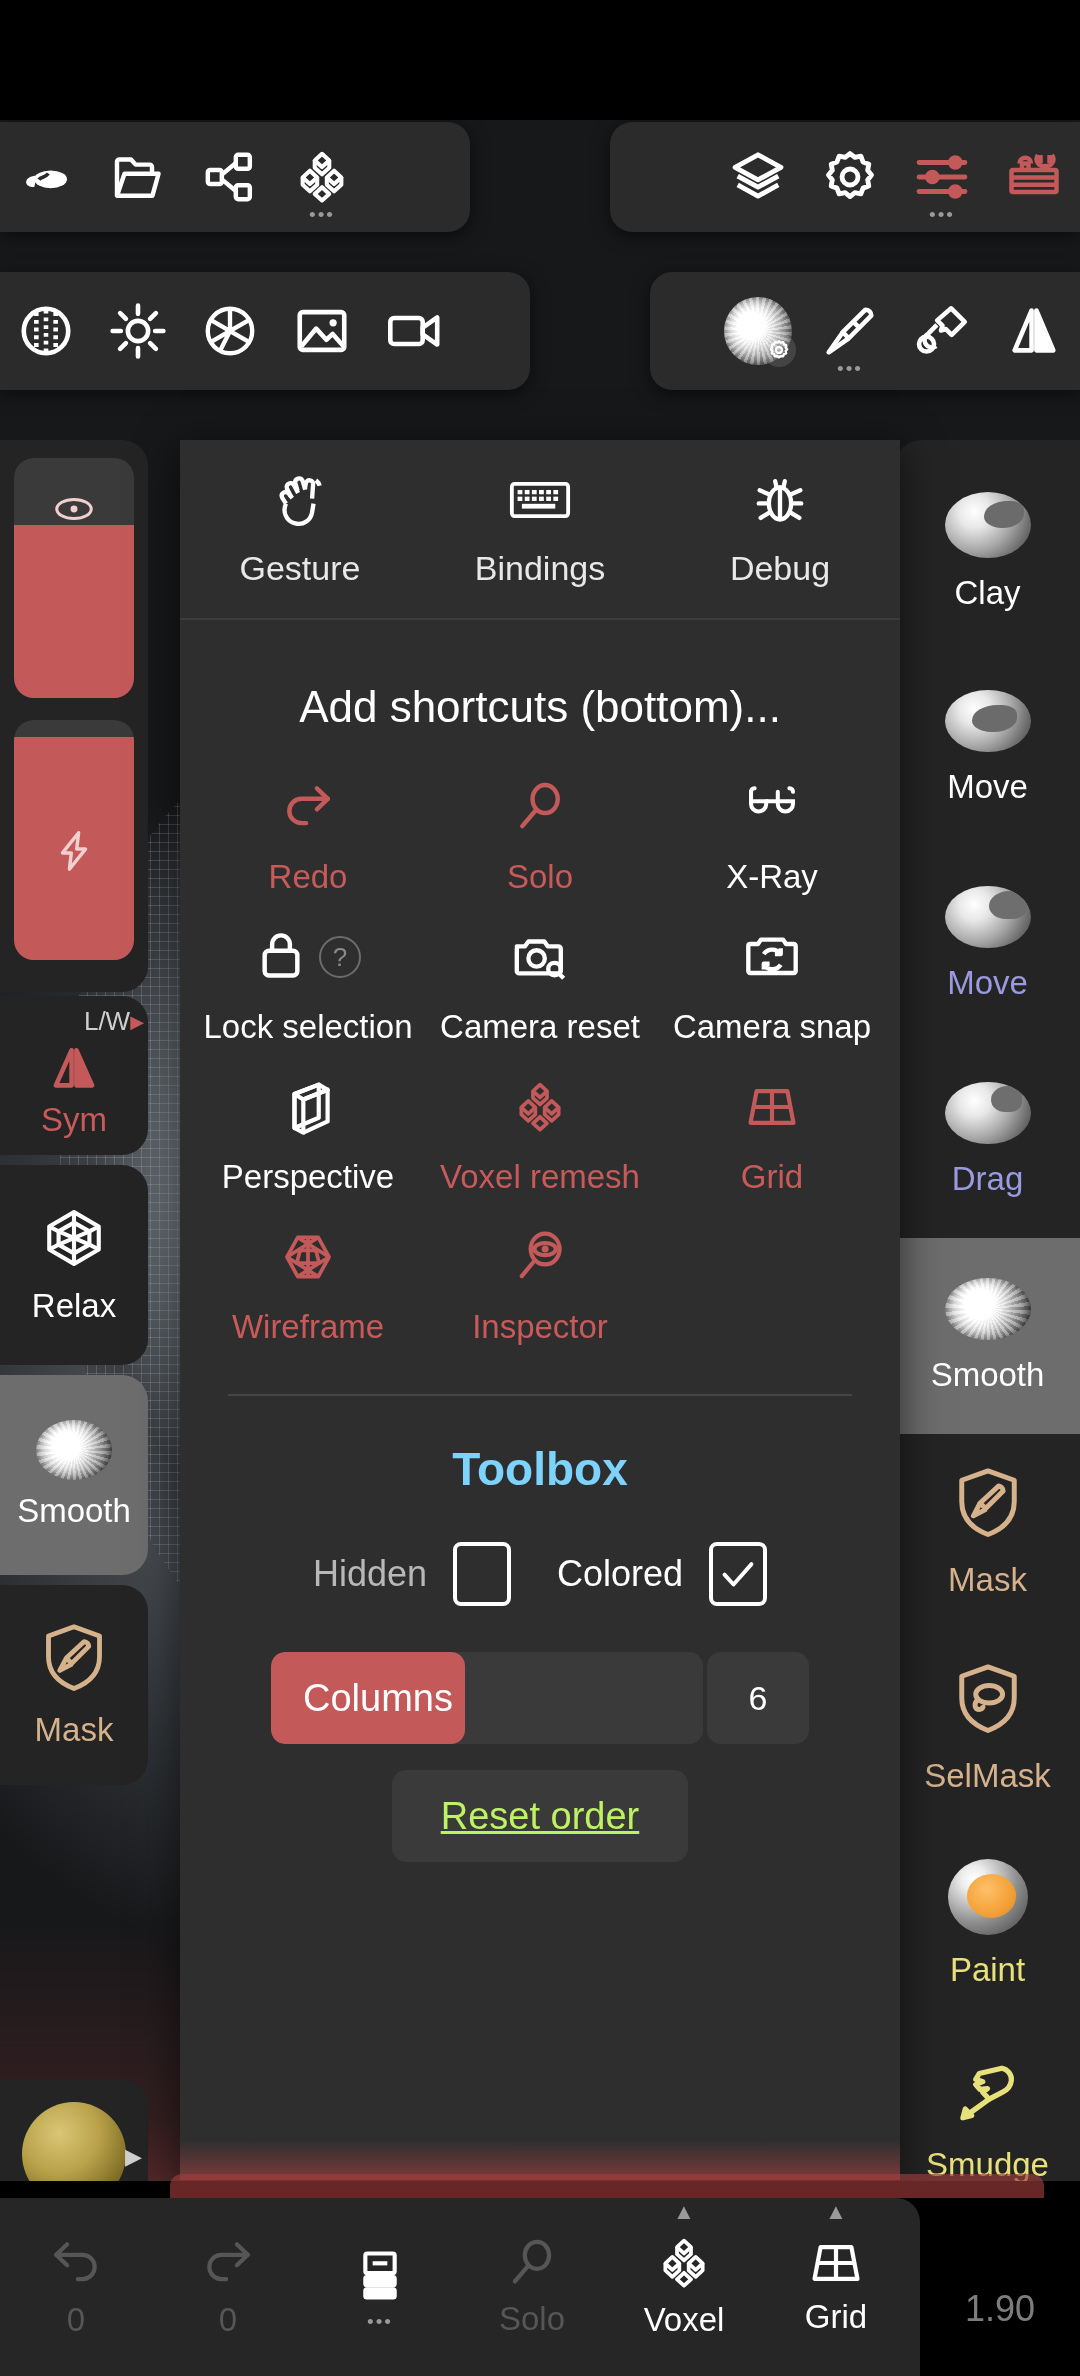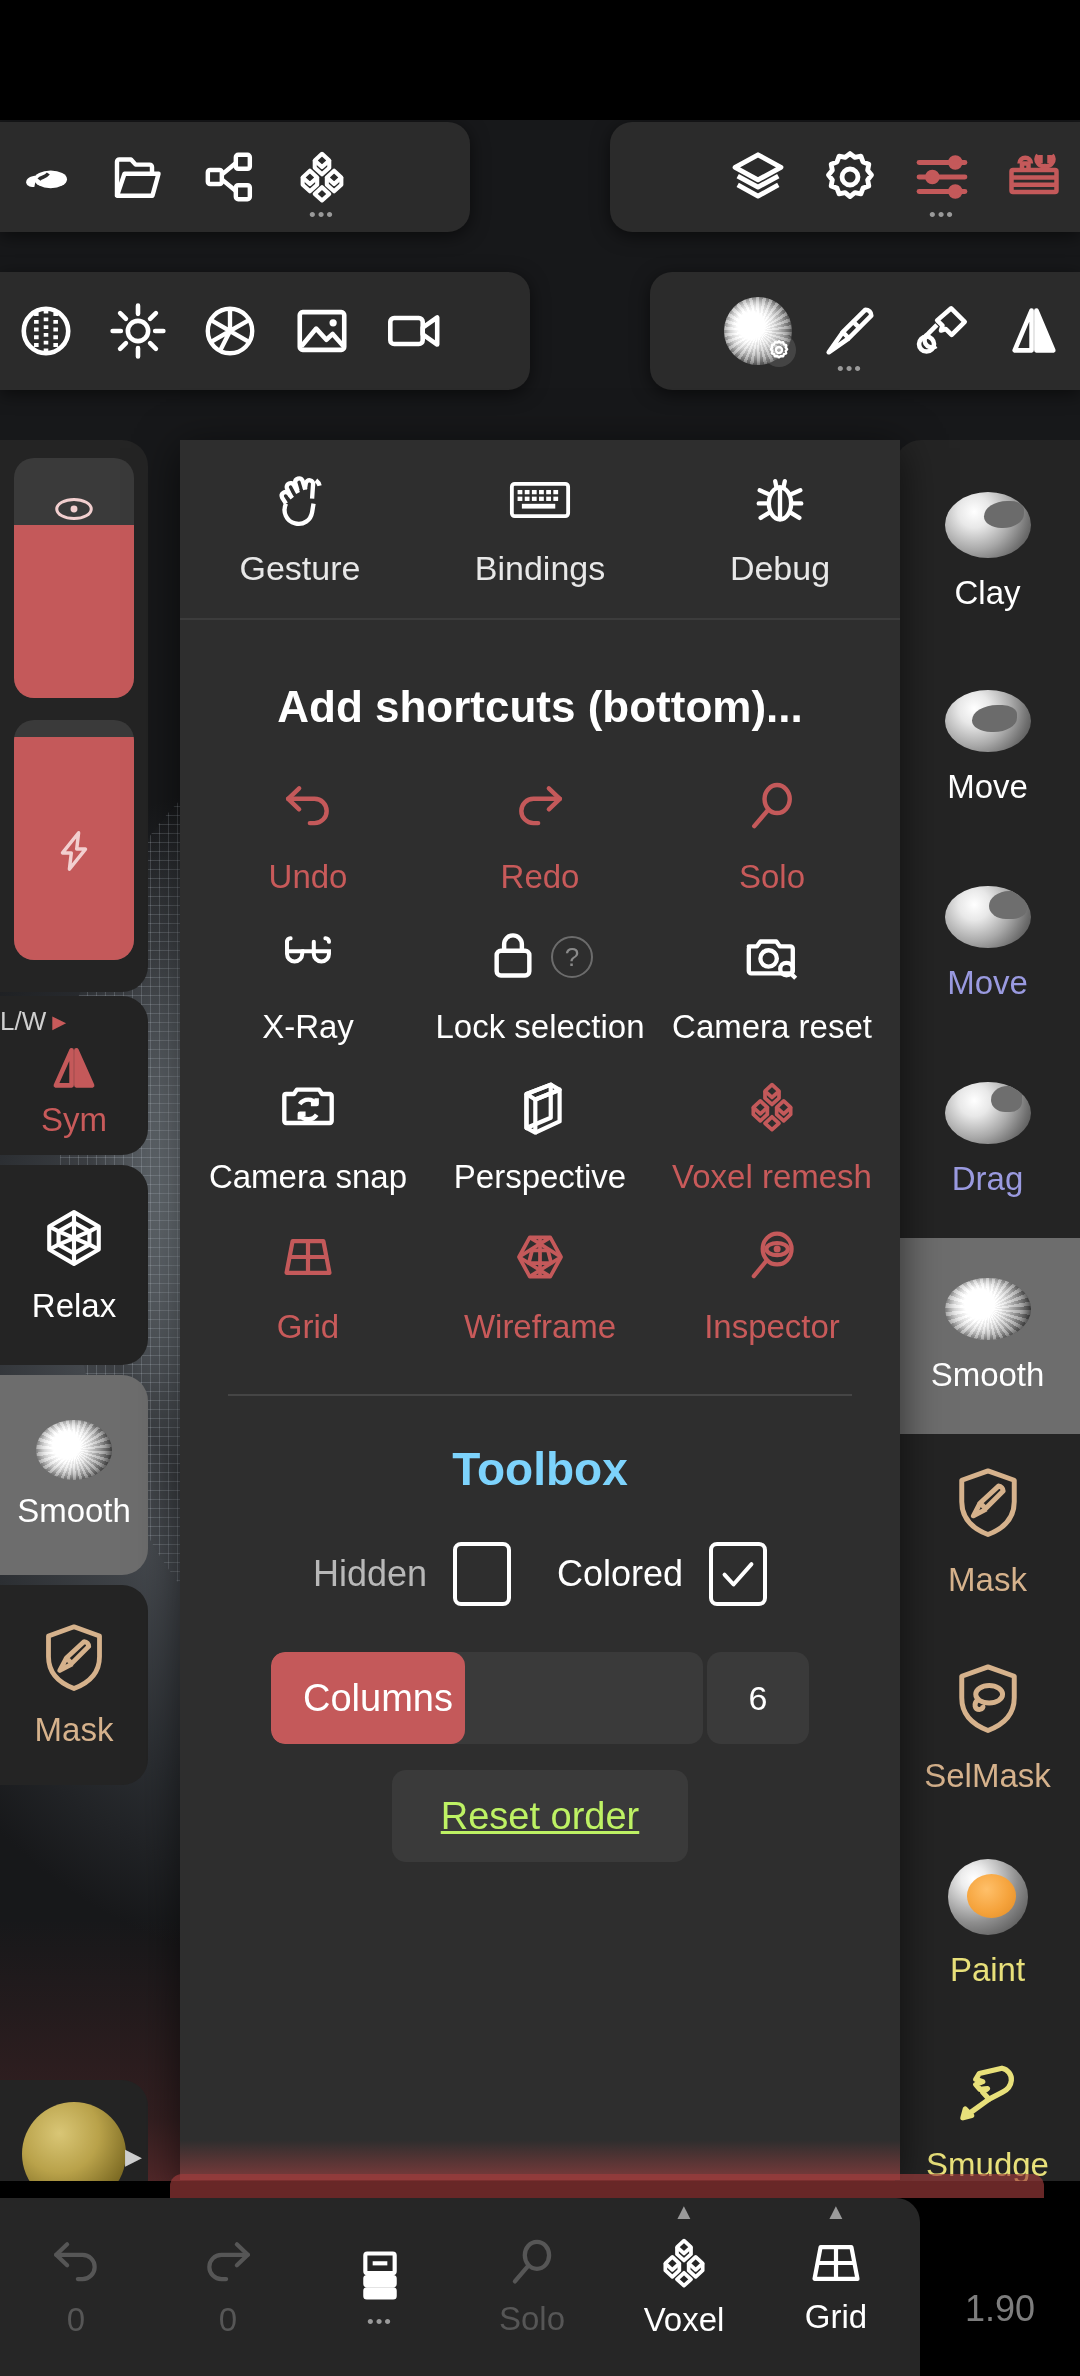--- a/index.html
+++ b/index.html
@@ -123,22 +123,22 @@
     position:absolute; left:0; right:0; bottom:0; background: #c4595a;
   }
   .vslider .ic {
     position:absolute; left: 0; right: 0; display:flex; justify-content:center; color:#f0c9c9;
   }
   .sym-box {
     width: 148px; background:#242424; border-radius: 0 26px 26px 0;
     padding: 10px 0 16px 0; display:flex; flex-direction:column; align-items:center; margin-top: 4px;
   }
   .sym-lw {
-    width:100%; display:flex; justify-content:flex-start; align-items:center; gap:6px;
-    padding-right:24px; color:#cfcfcf; font-size:26px;
+    width:100%; display:flex; justify-content:flex-end; align-items:center; 
+    padding-right:4px; color:#cfcfcf; font-size:26px;
   }
   .sym-label { color:#c85a5a; font-size:33px; margin-top:2px; }
 
   .tool-btn {
     width: 148px; height: 200px; border-radius: 0 26px 26px 0;
     background: #242424;
     display:flex; flex-direction:column; align-items:center; justify-content:center; gap:12px;
     margin-top: 10px;
   }
   .tool-btn.active { background: #6d6d6d; }
@@ -165,21 +165,21 @@
   }
   .panel-tabs {
     display:flex; height: 180px; align-items:center; justify-content:space-around;
     border-bottom: 2px solid #3c3c3c;
   }
   .ptab { display:flex; flex-direction:column; align-items:center; gap:16px; color:#e8e8e8; width:180px; }
   .ptab .tlabel { font-size: 34px; }
   .ptab.active { color:#c85a5a; }
 
   .panel-title {
-    text-align:center; color:#fff; font-size: 44px; font-weight: bold;
+    text-align:center; color:#fff; font-size: 44px; font-weight: normal;
     margin: 62px 0 44px 0;
   }
   .grid3 { display:grid; grid-template-columns: repeat(3, 1fr); row-gap: 30px; padding: 0 12px; }
   .sc {
     display:flex; flex-direction:column; align-items:center; gap:20px;
     color:#ffffff;
   }
   .sc.on { color:#c85a5a; }
   .sc .slabel { font-size: 33px; white-space: nowrap; }
   .sc .iconrow { display:flex; align-items:center; gap:12px; height:62px;}
@@ -628,29 +628,20 @@
           </svg>
         </span>
         <span class="tlabel">Debug</span>
       </div>
     </div>
 
     <div class="panel-title">Add shortcuts (bottom)...</div>
 
     <div class="grid3">
 
-      <div class="sc on">
-        <span class="iconrow">
-          <svg width="56" height="56" viewBox="0 0 24 24" fill="none" stroke="#c4595a" stroke-width="1.9" stroke-linecap="round" stroke-linejoin="round">
-            <path d="M3.5 8.5 8.2 4M3.5 8.5 8.2 13"></path>
-            <path d="M3.5 8.5h11.3a5.2 5.2 0 0 1 0 10.4h-2"></path>
-          </svg>
-        </span>
-        <span class="slabel">Undo</span>
-      </div>
 
       <div class="sc on">
         <span class="iconrow">
           <svg width="56" height="56" viewBox="0 0 24 24" fill="none" stroke="#c4595a" stroke-width="1.9" stroke-linecap="round" stroke-linejoin="round">
             <path d="M20.5 8.5 15.8 4M20.5 8.5 15.8 13"></path>
             <path d="M20.5 8.5H9.2a5.2 5.2 0 0 0 0 10.4h2"></path>
           </svg>
         </span>
         <span class="slabel">Redo</span>
       </div>

